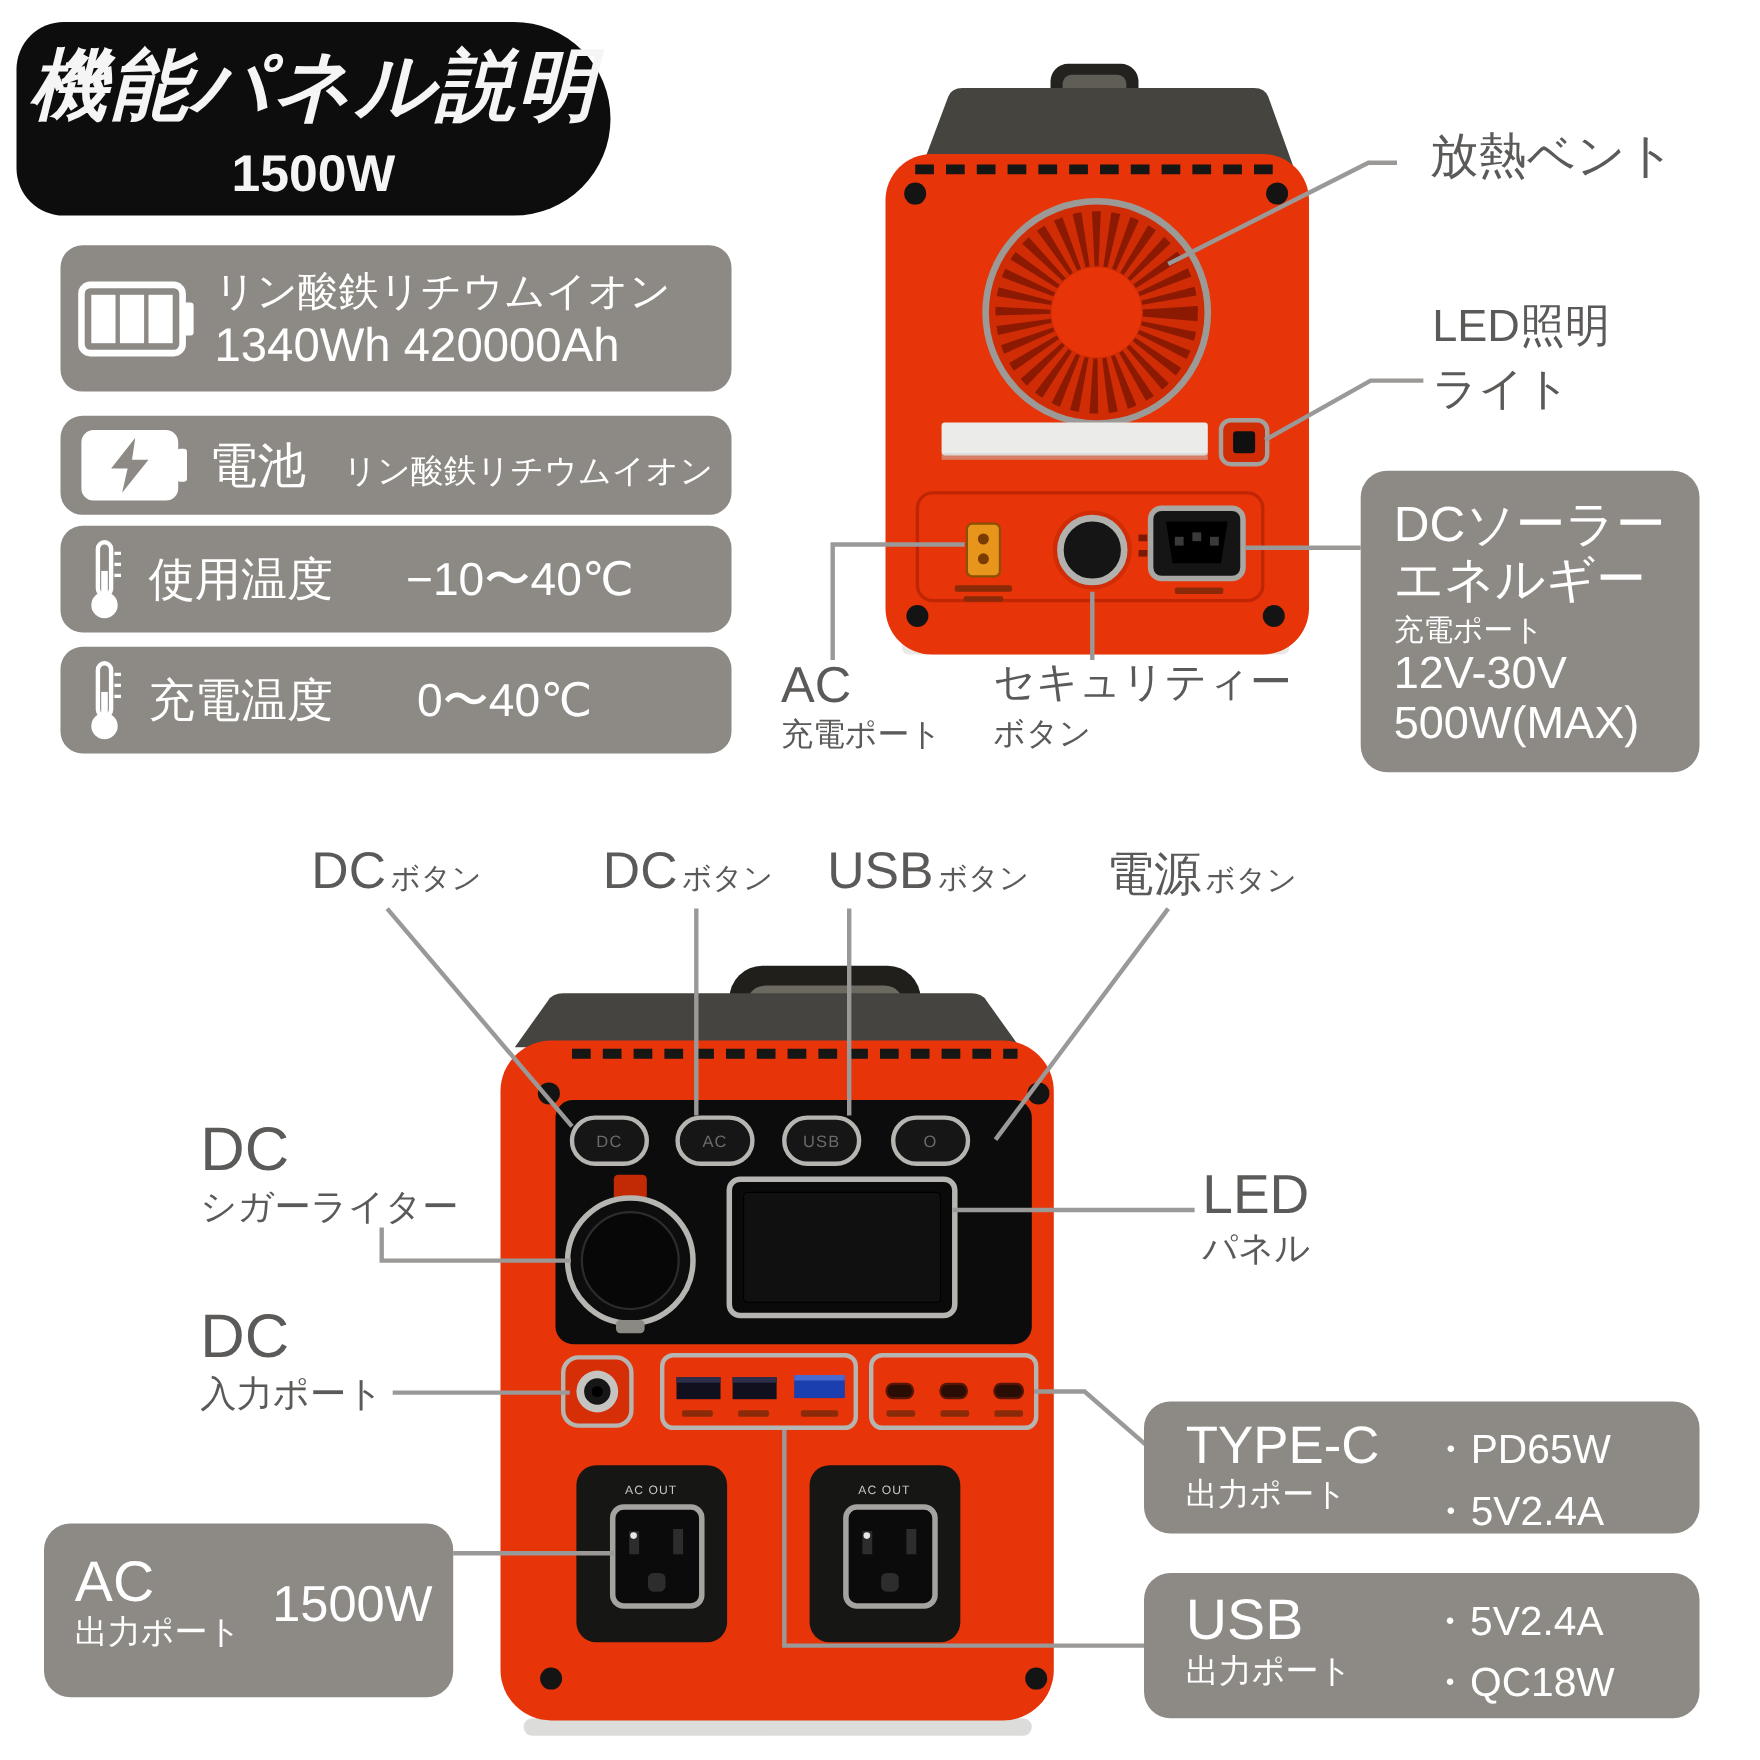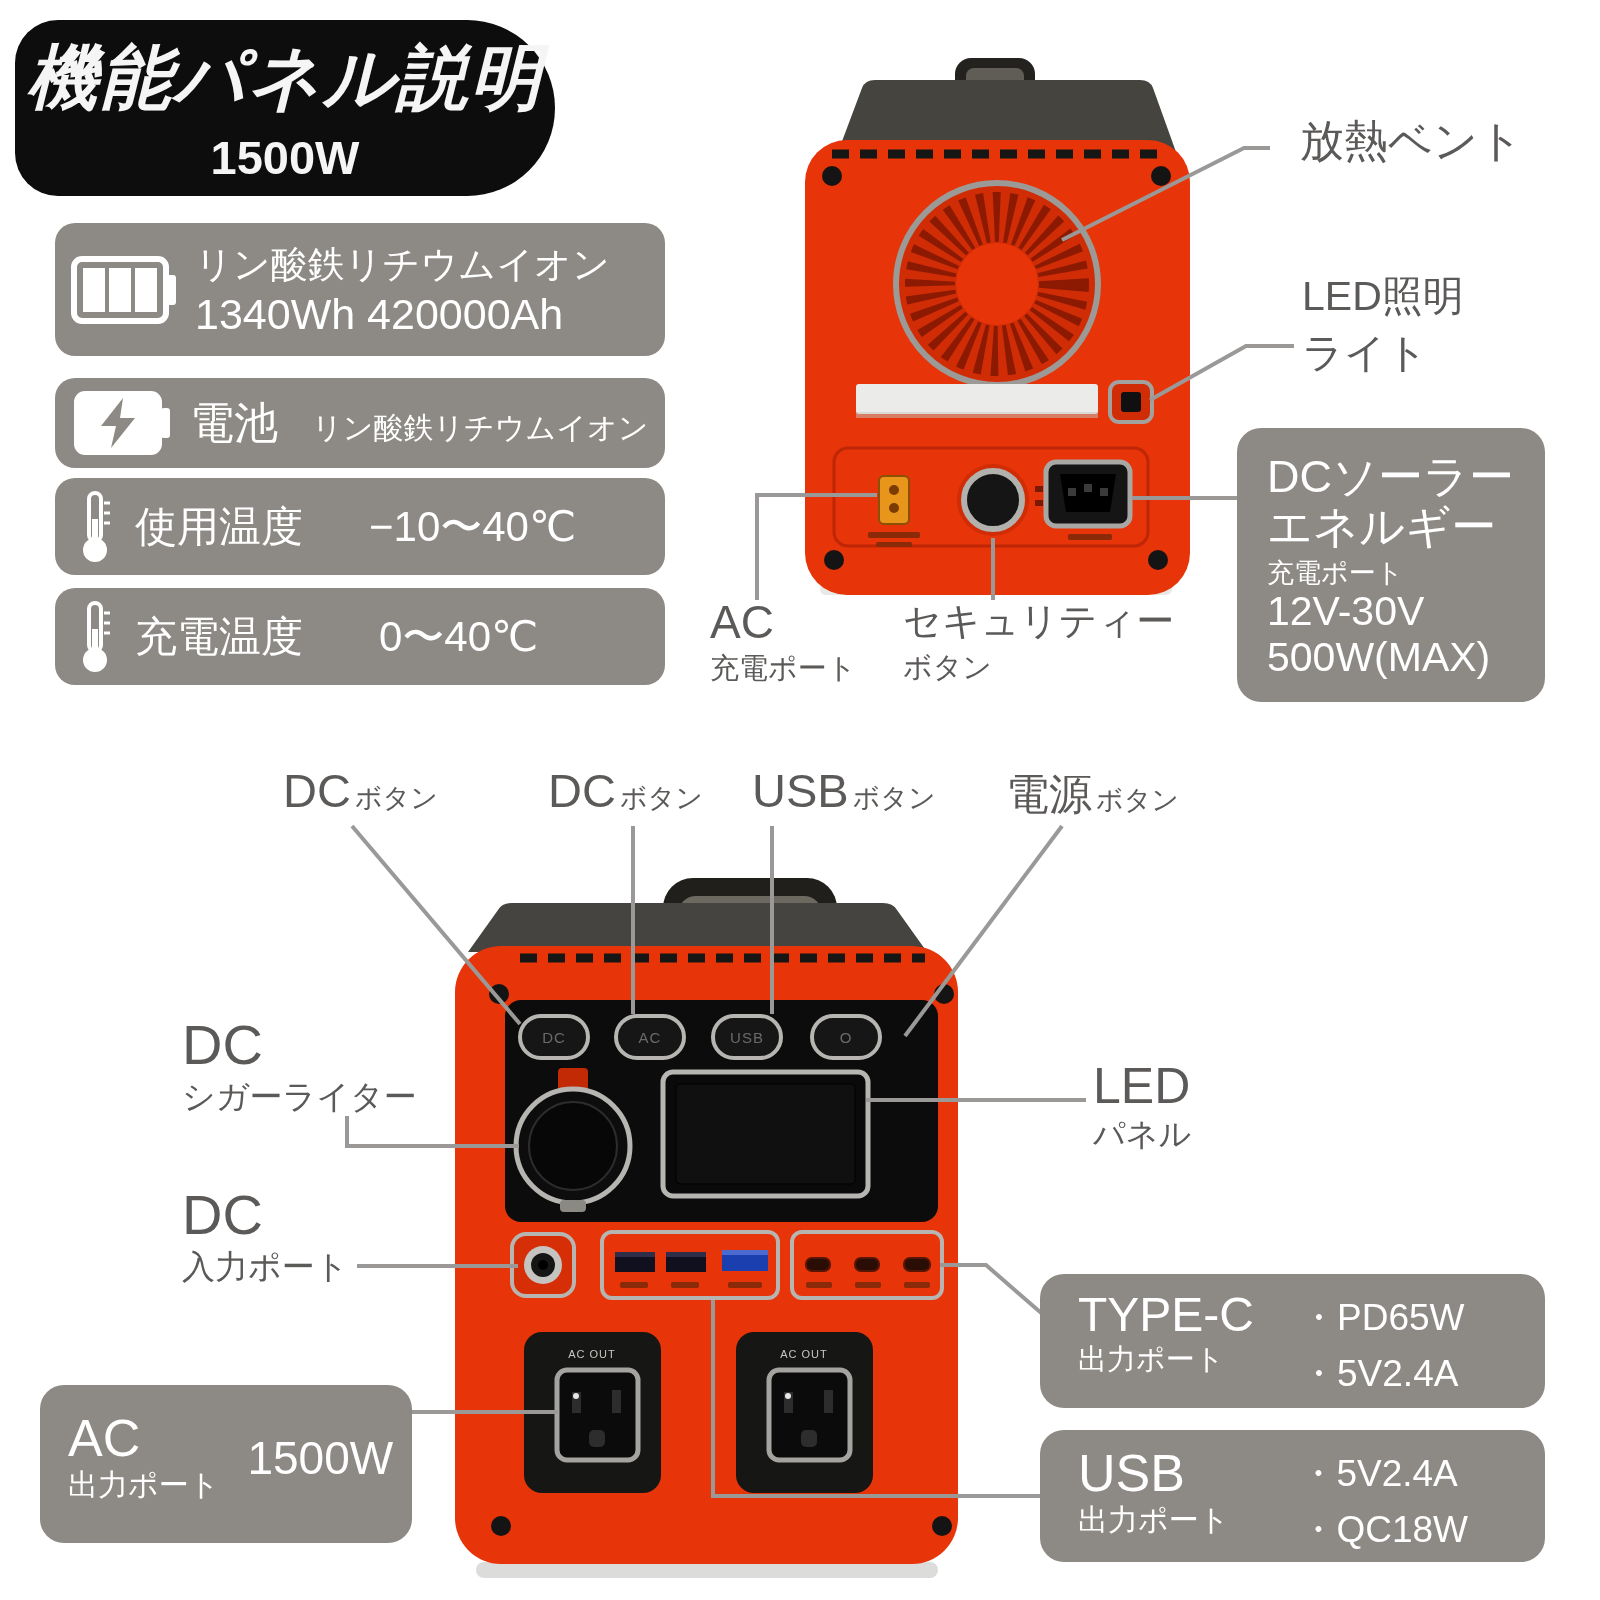--- a/index.html
+++ b/index.html
@@ -329,21 +329,21 @@
   <div class="abs lbl" style="left:182px;top:1186px">
     <div class="big" style="font-size:56px">DC</div>
     <div class="small" style="font-size:33px;margin-top:4px">入力ポート</div>
   </div>
 
   <div class="abs lbl" style="left:1093px;top:1060px">
     <div class="big" style="font-size:50px">LED</div>
     <div class="small" style="font-size:32px;margin-top:4px">パネル</div>
   </div>
 
-  <div class="abs blk blk2col" style="left:1040px;top:1274px;width:505px;height:134px;box-sizing:border-box;padding:14px 0 0 38px">
+  <div class="abs blk blk2col" style="left:1040px;top:1274px;width:505px;height:120px;box-sizing:border-box;padding:14px 0 0 38px">
     <div>
       <div class="bt" style="font-size:48px">TYPE-C</div>
       <div class="bs" style="font-size:29px">出力ポート</div>
     </div>
     <div style="margin-left:46px;padding-top:2px">
       <div class="bt" style="font-size:37px;line-height:1.5">・PD65W</div>
       <div class="bt" style="font-size:37px;line-height:1.5">・5V2.4A</div>
     </div>
   </div>
 

